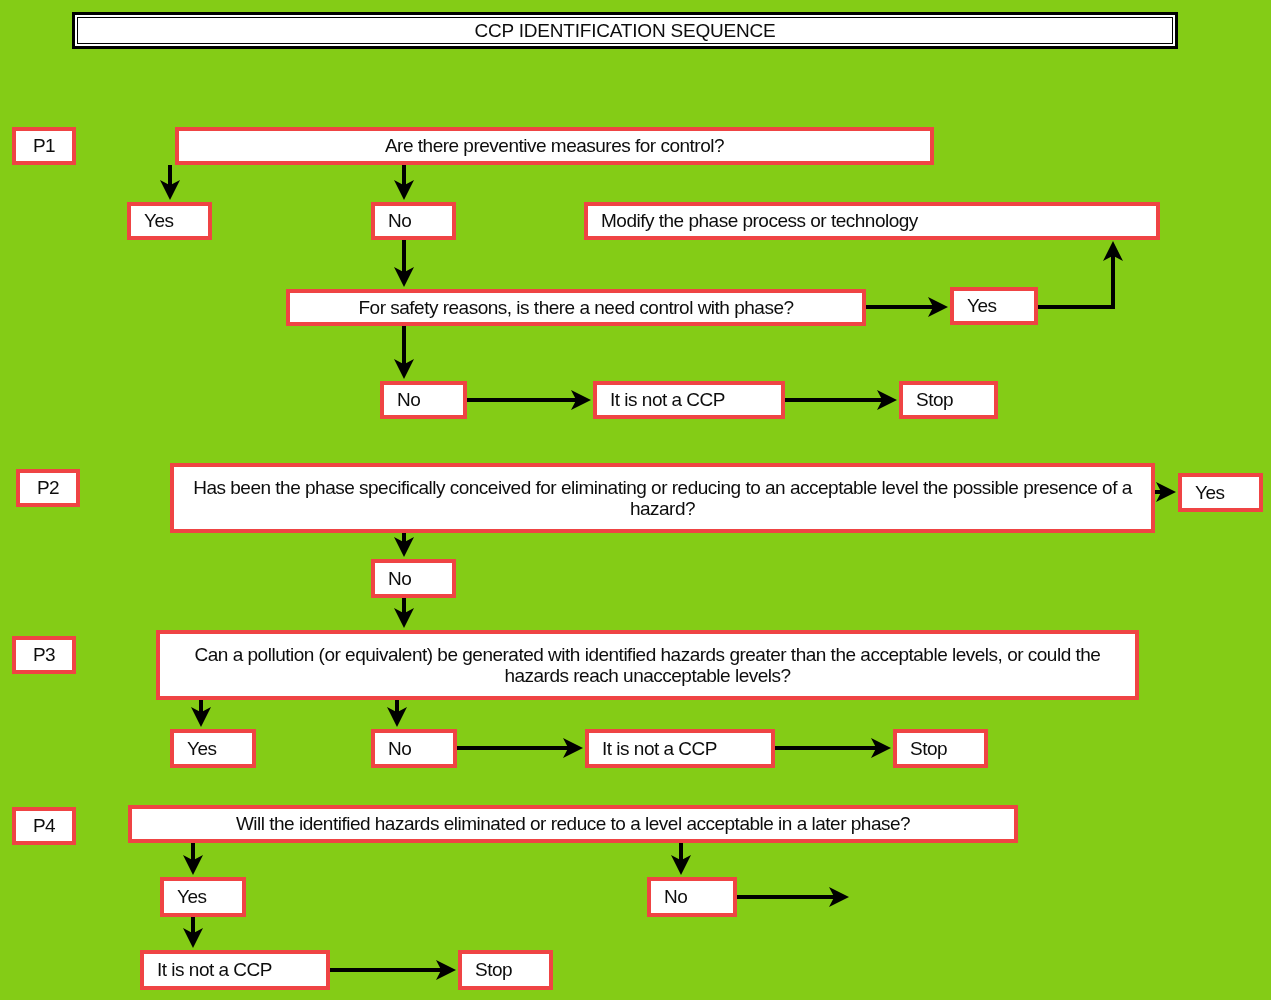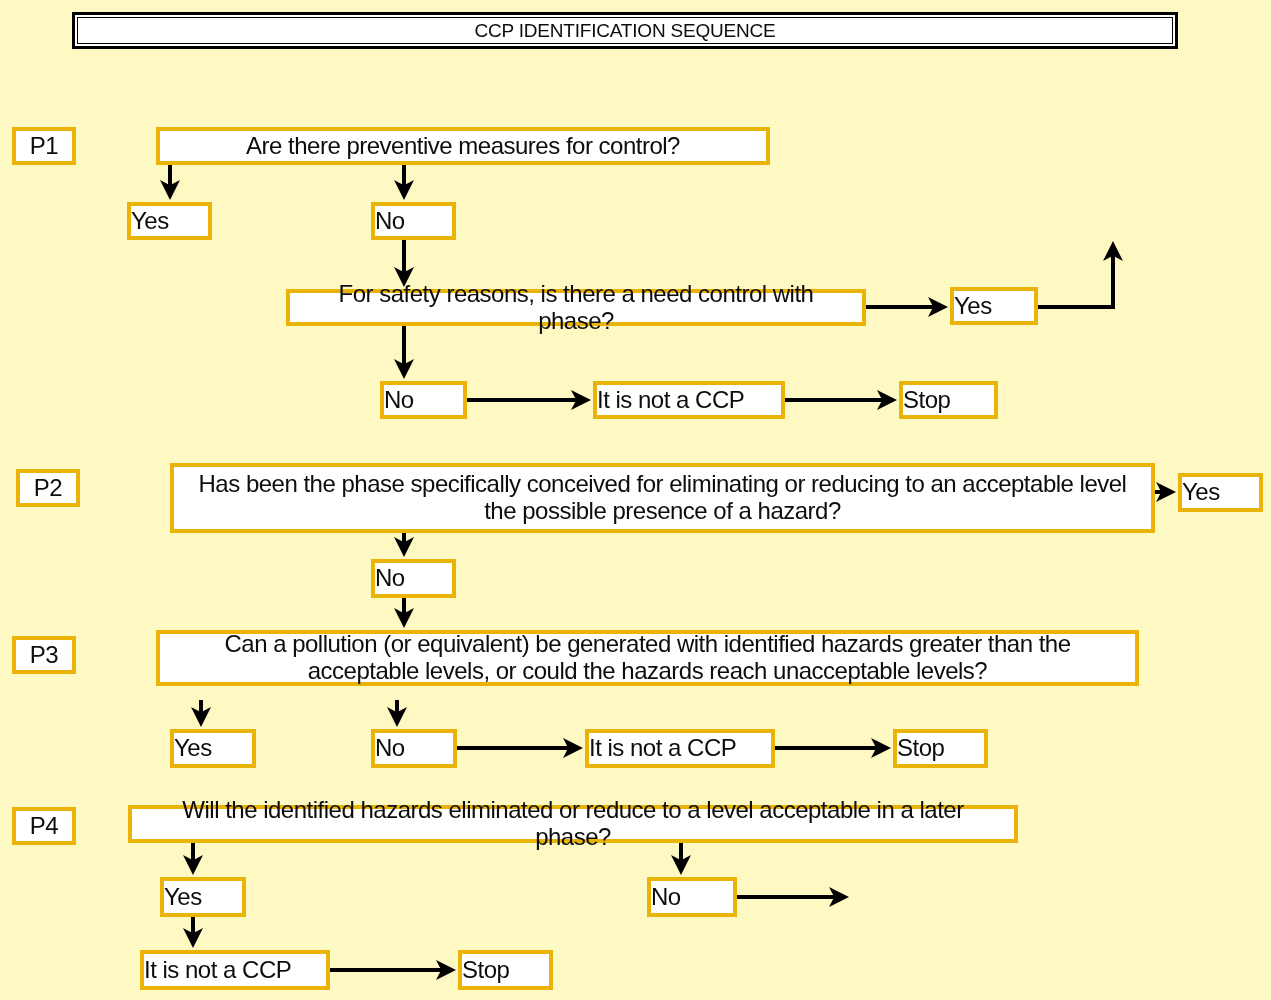--- a/index.html
+++ b/index.html
@@ -1,43 +1,43 @@
 <!DOCTYPE html>
 <html><head>
 <meta charset="utf-8">
 <style>
   html, body { margin: 0; padding: 0; background: #ffffff; }
   .stage {
     position: relative;
     width: 1271px;
     height: 1000px;
-    background: #fef9c3;
+    background: #84cc16;
     font-family: "Liberation Sans", "DejaVu Sans", sans-serif;
     color: #0d0d0d;
     overflow: hidden;
   }
   .connectors {
     position: absolute;
     left: 0; top: 0;
     width: 1271px; height: 1000px;
   }
   .node {
     position: absolute;
     box-sizing: border-box;
     background: #ffffff;
-    border: 4px solid #eab308;
+    border: 4px solid #ef4444;
     display: flex;
     align-items: center;
-    font-size: 24px;
+    font-size: 19px;
     letter-spacing: -0.5px;
     line-height: 1.12;
     white-space: nowrap;
   }
   .node.center { justify-content: center; text-align: center; }
-  .node.leftpad { justify-content: flex-start; }
+  .node.leftpad { justify-content: flex-start; padding-left: 13px; }
   .node.question { white-space: normal; padding-left: 10px; padding-right: 10px; }
   .node.title-box {
     border: 3px solid #000000;
     box-shadow: inset 0 0 0 2px #ffffff, inset 0 0 0 3px #000000;
     font-size: 19px;
     letter-spacing: -0.2px;
   }
   .node.plabel { justify-content: center; }
 </style>
 </head>
@@ -75,28 +75,31 @@
     </g>
   </svg>
 
   <div class="node center title-box" style="left:72px; top:12px; width:1106px; height:37px;">
     <span>CCP IDENTIFICATION SEQUENCE</span>
   </div>
 
   <div class="node plabel" style="left:12px; top:127px; width:64px; height:38px;">
     <span>P1</span>
   </div>
-  <div class="node center question" style="left:156px; top:127px; width:614px; height:38px;">
+  <div class="node center question" style="left:175px; top:127px; width:759px; height:38px;">
     <span>Are there preventive measures for control?</span>
   </div>
   <div class="node leftpad" style="left:127px; top:202px; width:85px; height:38px;">
     <span>Yes</span>
   </div>
   <div class="node leftpad" style="left:371px; top:202px; width:85px; height:38px;">
     <span>No</span>
+  </div>
+  <div class="node leftpad" style="left:584px; top:202px; width:576px; height:38px;">
+    <span>Modify the phase process or technology</span>
   </div>
   <div class="node center question" style="left:286px; top:289px; width:580px; height:37px;">
     <span>For safety reasons, is there a need control with phase?</span>
   </div>
   <div class="node leftpad" style="left:950px; top:287px; width:88px; height:38px;">
     <span>Yes</span>
   </div>
   <div class="node leftpad" style="left:380px; top:381px; width:87px; height:38px;">
     <span>No</span>
   </div>
@@ -116,21 +119,21 @@
   <div class="node leftpad" style="left:1178px; top:473px; width:85px; height:39px;">
     <span>Yes</span>
   </div>
   <div class="node leftpad" style="left:371px; top:559px; width:85px; height:39px;">
     <span>No</span>
   </div>
 
   <div class="node plabel" style="left:12px; top:636px; width:64px; height:38px;">
     <span>P3</span>
   </div>
-  <div class="node center question" style="left:156px; top:630px; width:983px; height:56px;">
+  <div class="node center question" style="left:156px; top:630px; width:983px; height:70px;">
     <span>Can a pollution (or equivalent) be generated with identified hazards greater than the acceptable levels, or could the hazards reach unacceptable levels?</span>
   </div>
   <div class="node leftpad" style="left:170px; top:729px; width:86px; height:39px;">
     <span>Yes</span>
   </div>
   <div class="node leftpad" style="left:371px; top:729px; width:86px; height:39px;">
     <span>No</span>
   </div>
   <div class="node leftpad" style="left:585px; top:729px; width:190px; height:39px;">
     <span>It is not a CCP</span>

